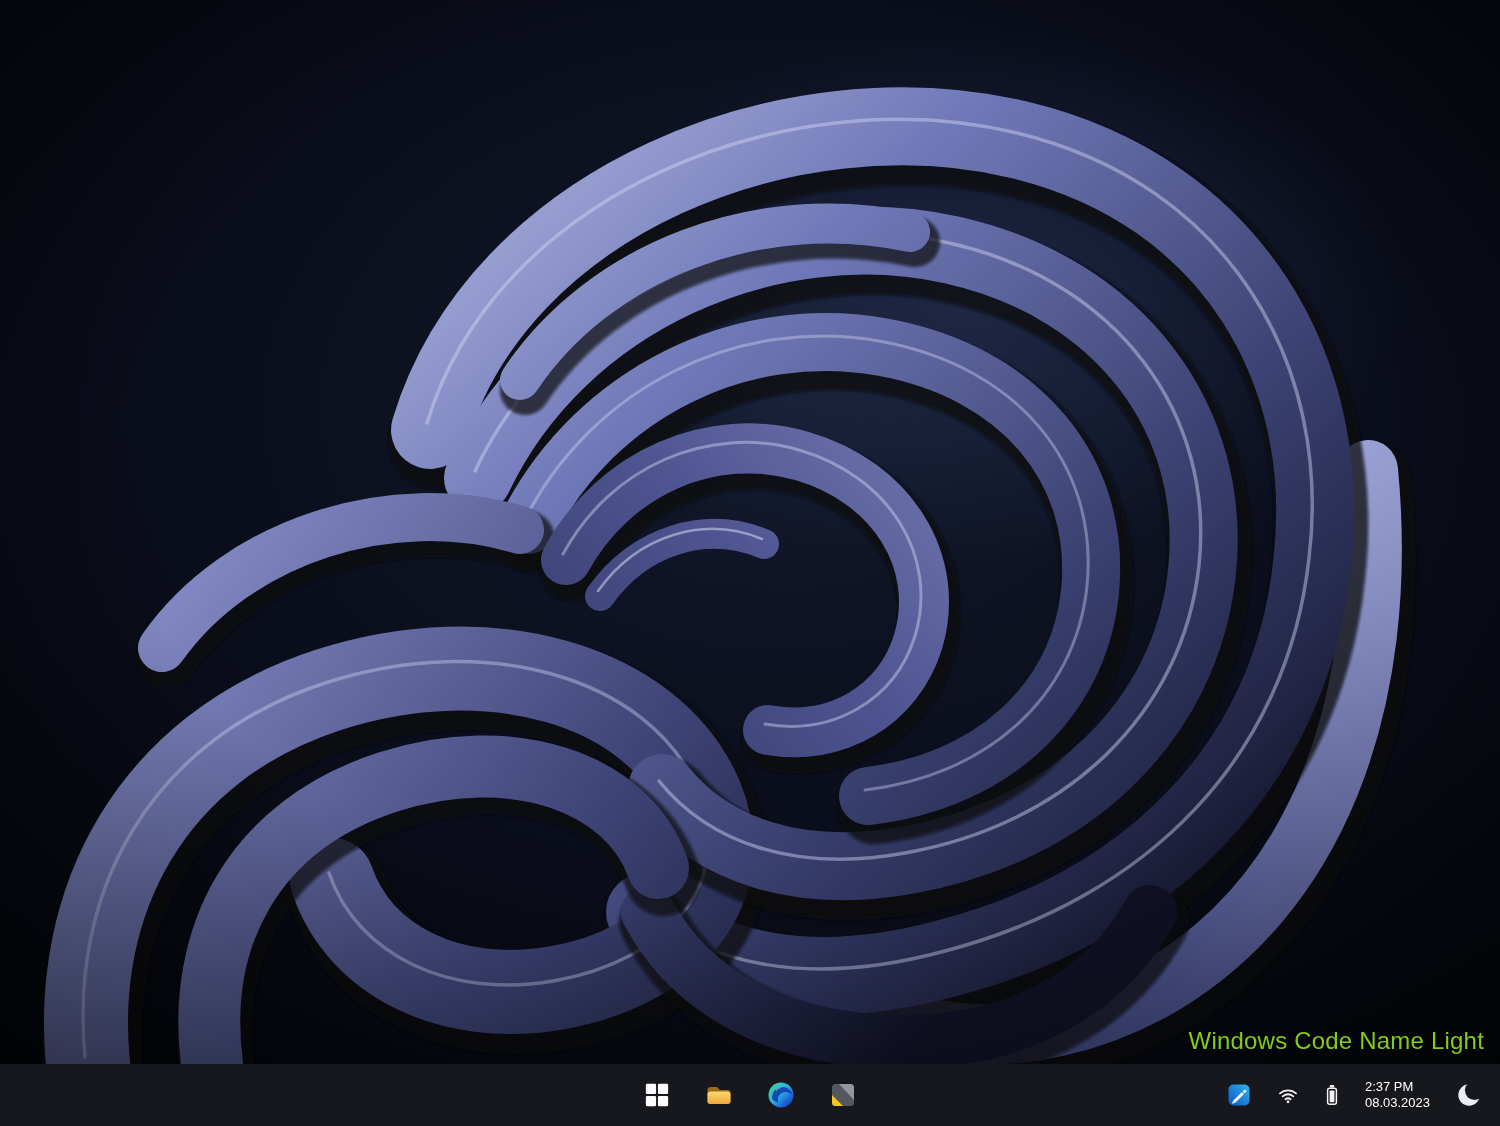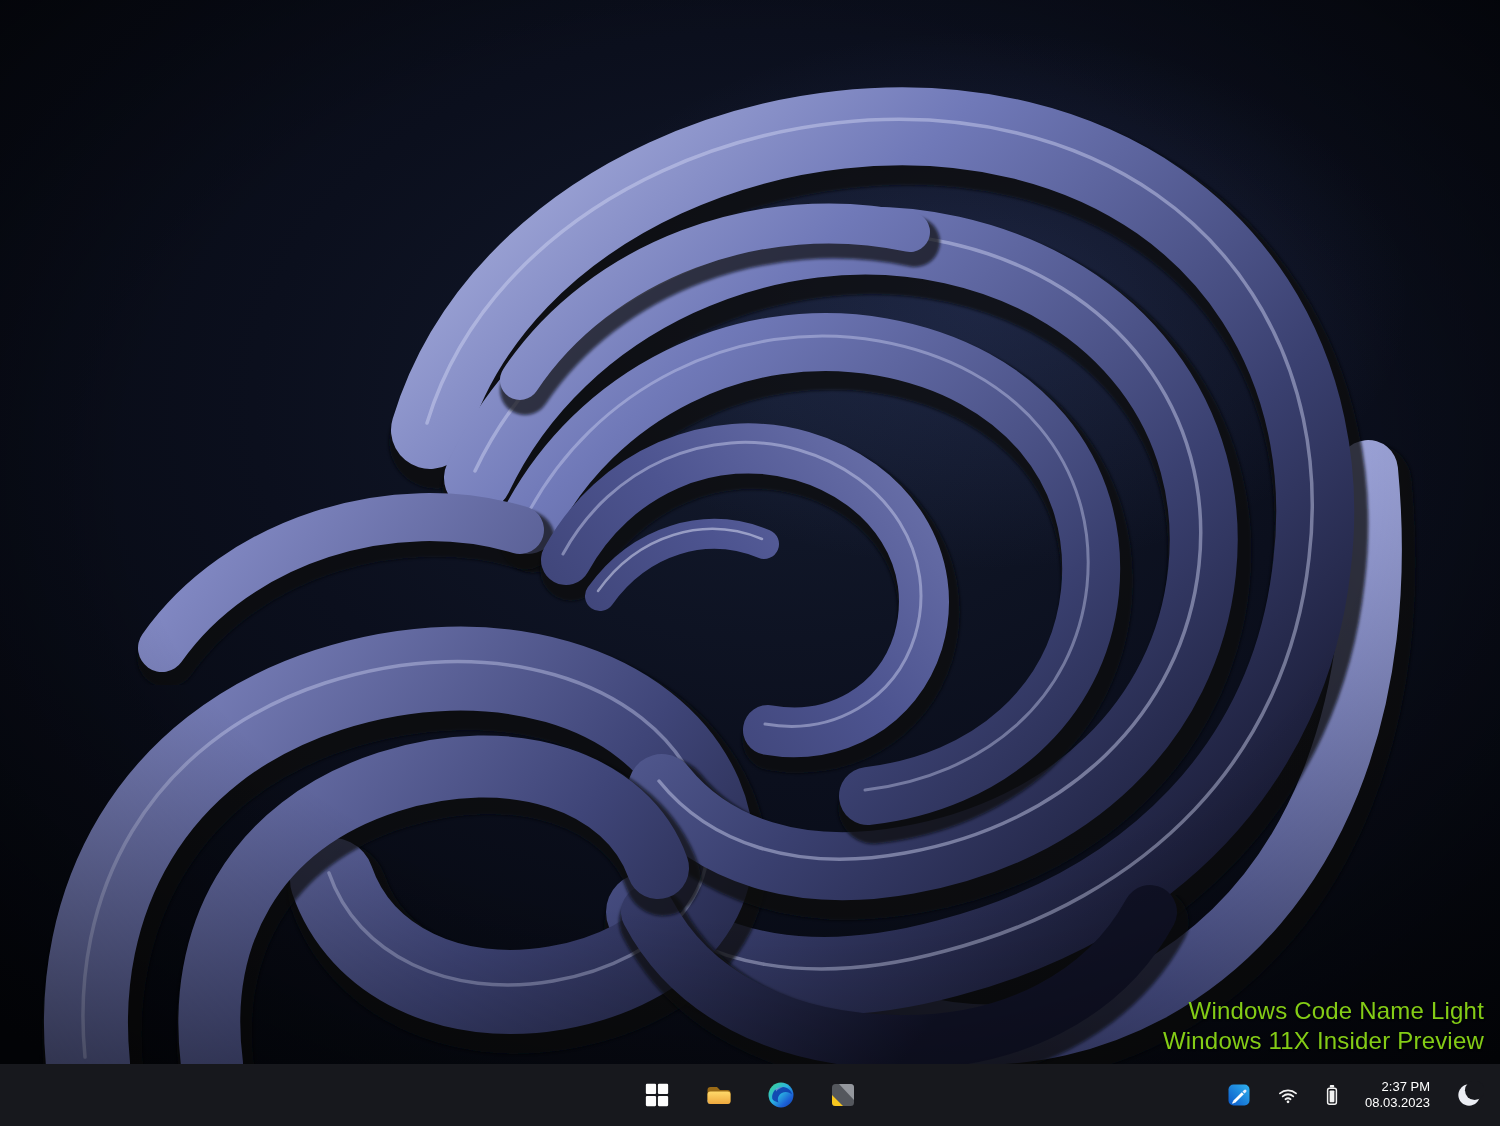--- a/index.html
+++ b/index.html
@@ -73,21 +73,20 @@
     gap: 14px;
   }
   .tray-btn {
     display: flex;
     align-items: center;
     justify-content: center;
     padding: 6px;
     border-radius: 6px;
   }
   .clock {
-    text-align: right;
     color: #ffffff;
     font-size: 13px;
     line-height: 16px;
     padding: 4px 6px;
     border-radius: 6px;
   }
   svg { display: block; }
 </style>
 </head>
 <body>
@@ -180,21 +179,20 @@
     <use href="#p10" stroke="url(#g1)" stroke-width="40"></use>
 
     <use href="#p11" stroke="url(#g2)" stroke-width="30"></use>
     <use href="#p11" stroke="#e1e5fa" stroke-width="2.5" opacity="0.5" transform="translate(-2,-5)"></use>
 
     <rect x="0" y="0" width="1500" height="1064" fill="url(#vig)"></rect>
   </svg>
 
   <div class="watermark">
     <div>Windows Code Name Light</div>
-    <div>Windows 11X Insider Preview</div>
   </div>
 </div>
 
 <div class="taskbar">
 
   <div class="taskbar-center">
 
     <div class="task-btn">
       <span>
         <svg width="26" height="26" viewBox="0 0 28 28">

